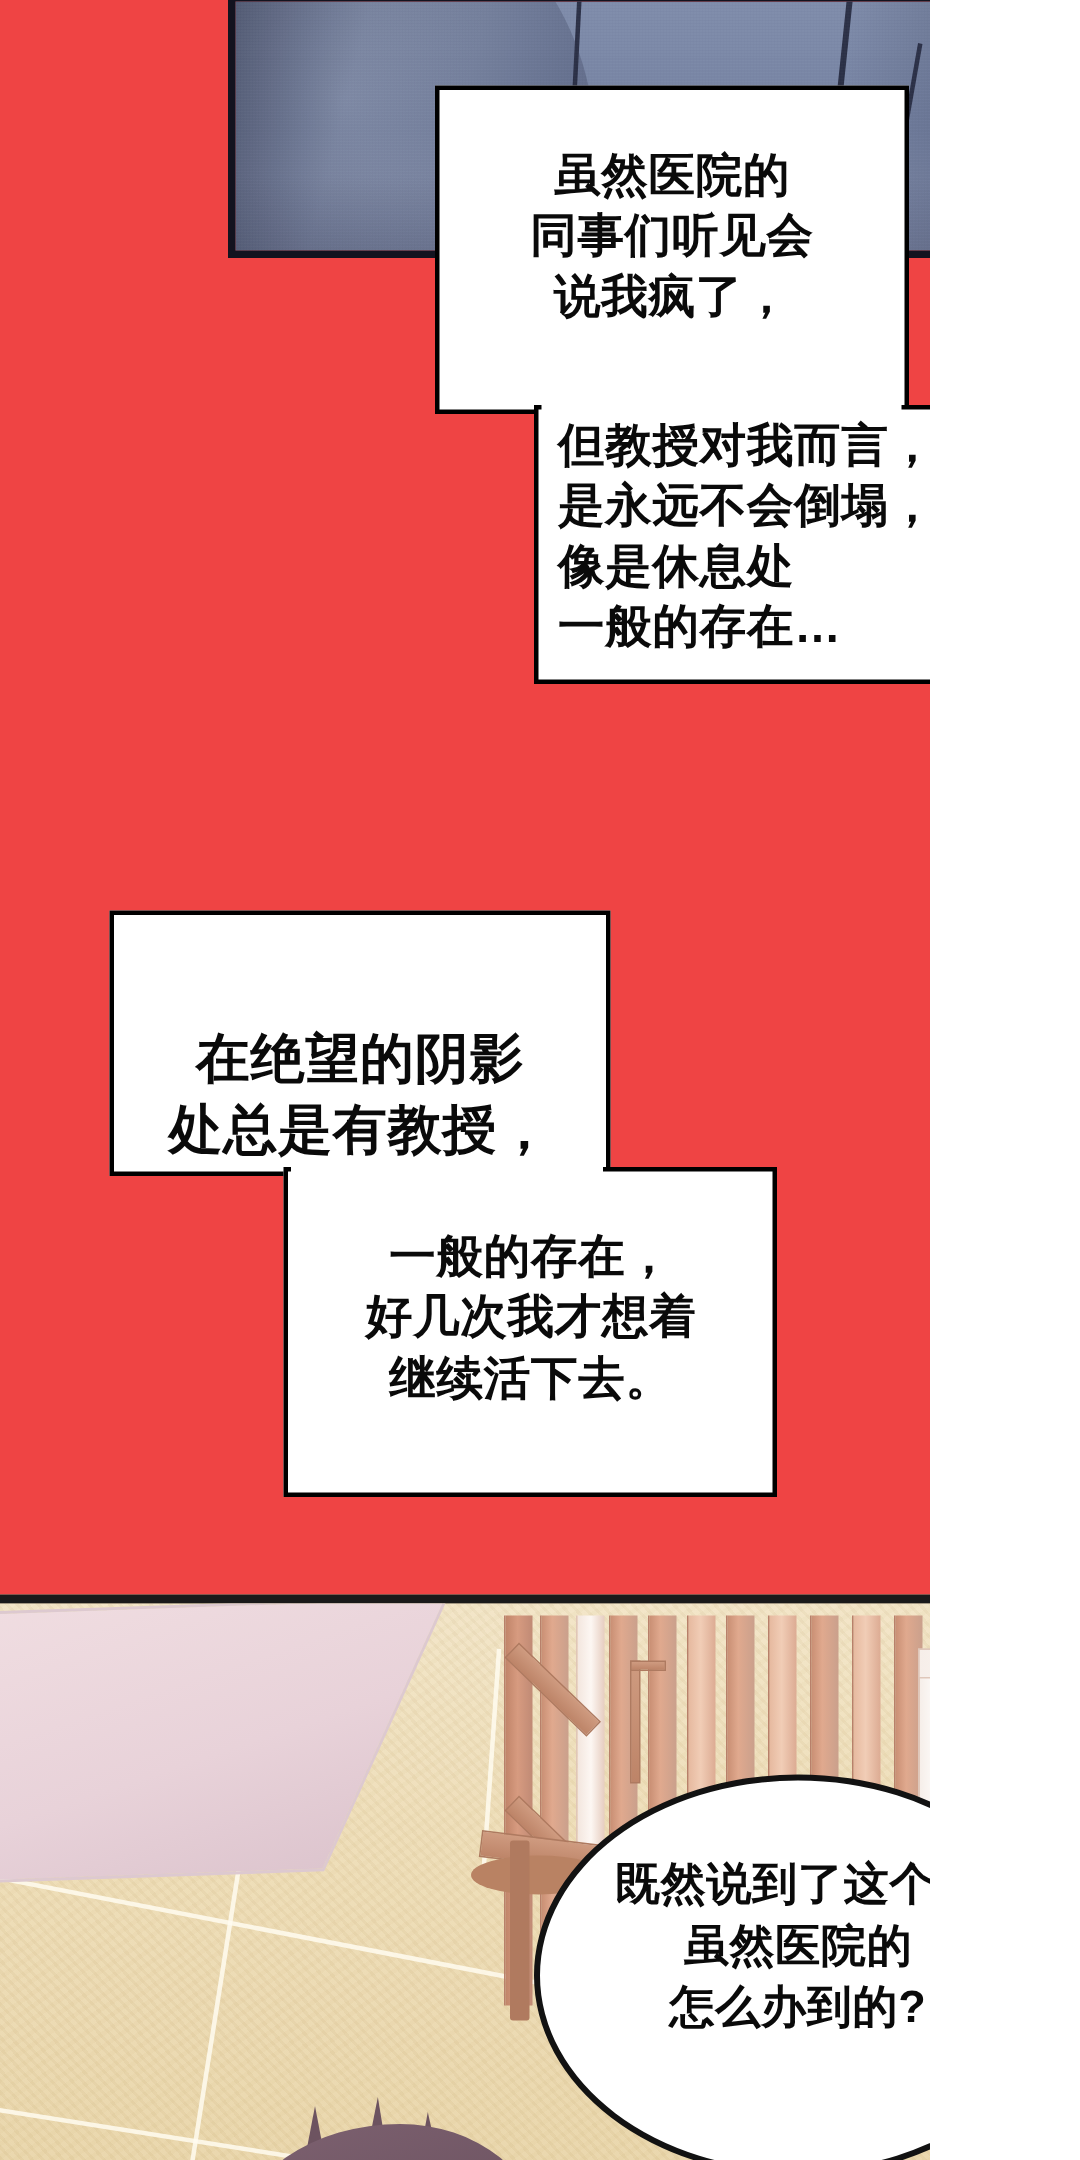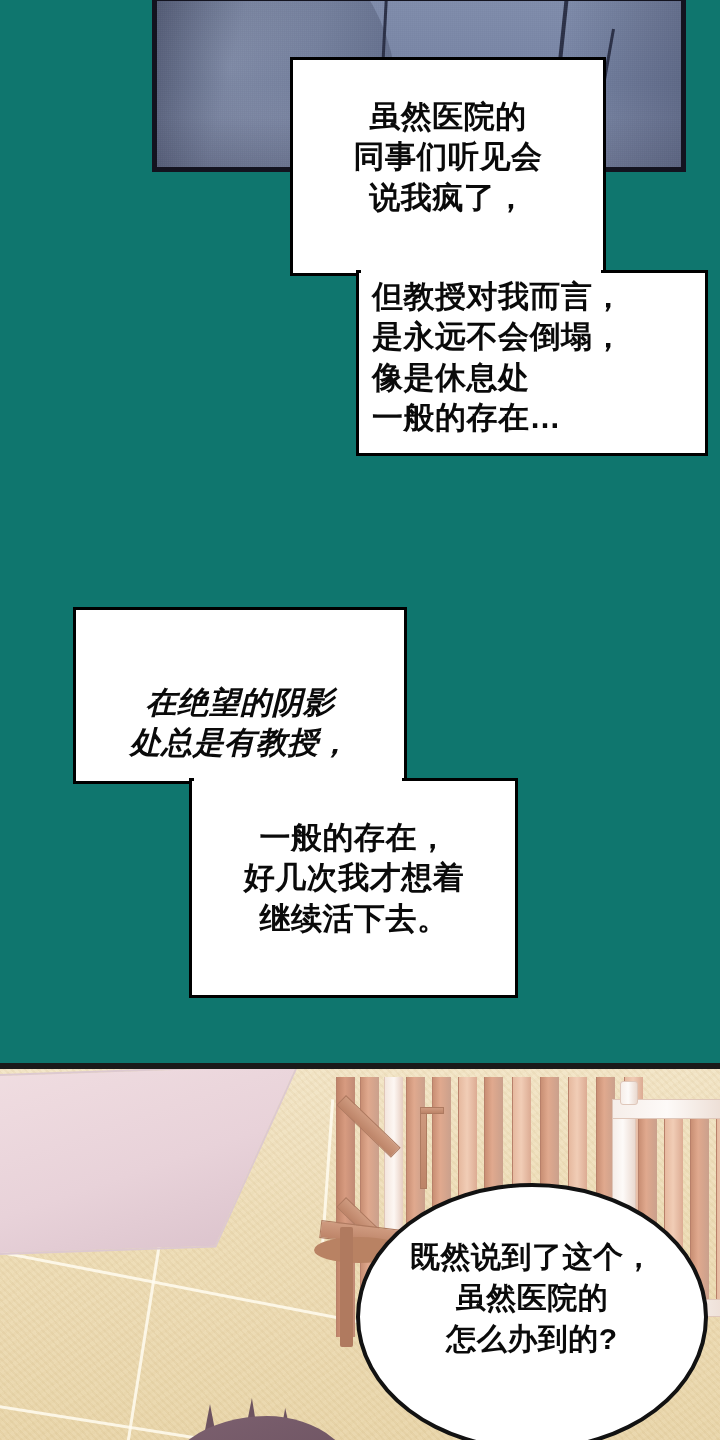--- a/index.html
+++ b/index.html
@@ -6,24 +6,24 @@
   html, body {
     margin: 0;
     padding: 0;
     background: #ffffff;
   }
   body {
     font-family: "Liberation Sans", "DejaVu Sans", sans-serif;
   }
   #page {
     position: relative;
-    width: 720px;
+    width: 620px;
     height: 1440px;
     overflow: hidden;
-    background: #0f766e;
+    background: #ef4444;
   }
 
   
   .art-panel-top {
     position: absolute;
     left: 152px;
     top: -4px;
     width: 534px;
     height: 176px;
     border: 5px solid #13131f;
@@ -259,21 +259,21 @@
   <div class="cap-text" style="left:372px; top:277px; width:322px; text-align:left; font-size:31px;">但教授对我而言，
 是永远不会倒塌，
 像是休息处
 一般的存在…</div>
 
   <div class="cap" style="left:73px; top:607px; width:334px; height:177px;"></div>
   <div class="cap" style="left:189px; top:778px; width:329px; height:220px;"></div>
 
   <div class="seam" style="left:194px; top:776px; width:208px; height:8px;"></div>
 
-  <div class="cap-text" style="left:79px; top:683px; width:322px; text-align:center; font-size:31px;font-style:italic;">在绝望的阴影
+  <div class="cap-text" style="left:79px; top:683px; width:322px; text-align:center; font-size:36px;">在绝望的阴影
 处总是有教授，</div>
 
   <div class="cap-text" style="left:197px; top:818px; width:314px; text-align:center; font-size:31px;">一般的存在，
 好几次我才想着
 继续活下去。</div>
 
   <div class="art-panel-bottom">
 
     <div class="floor"></div>
     <div class="floor-noise"></div>

